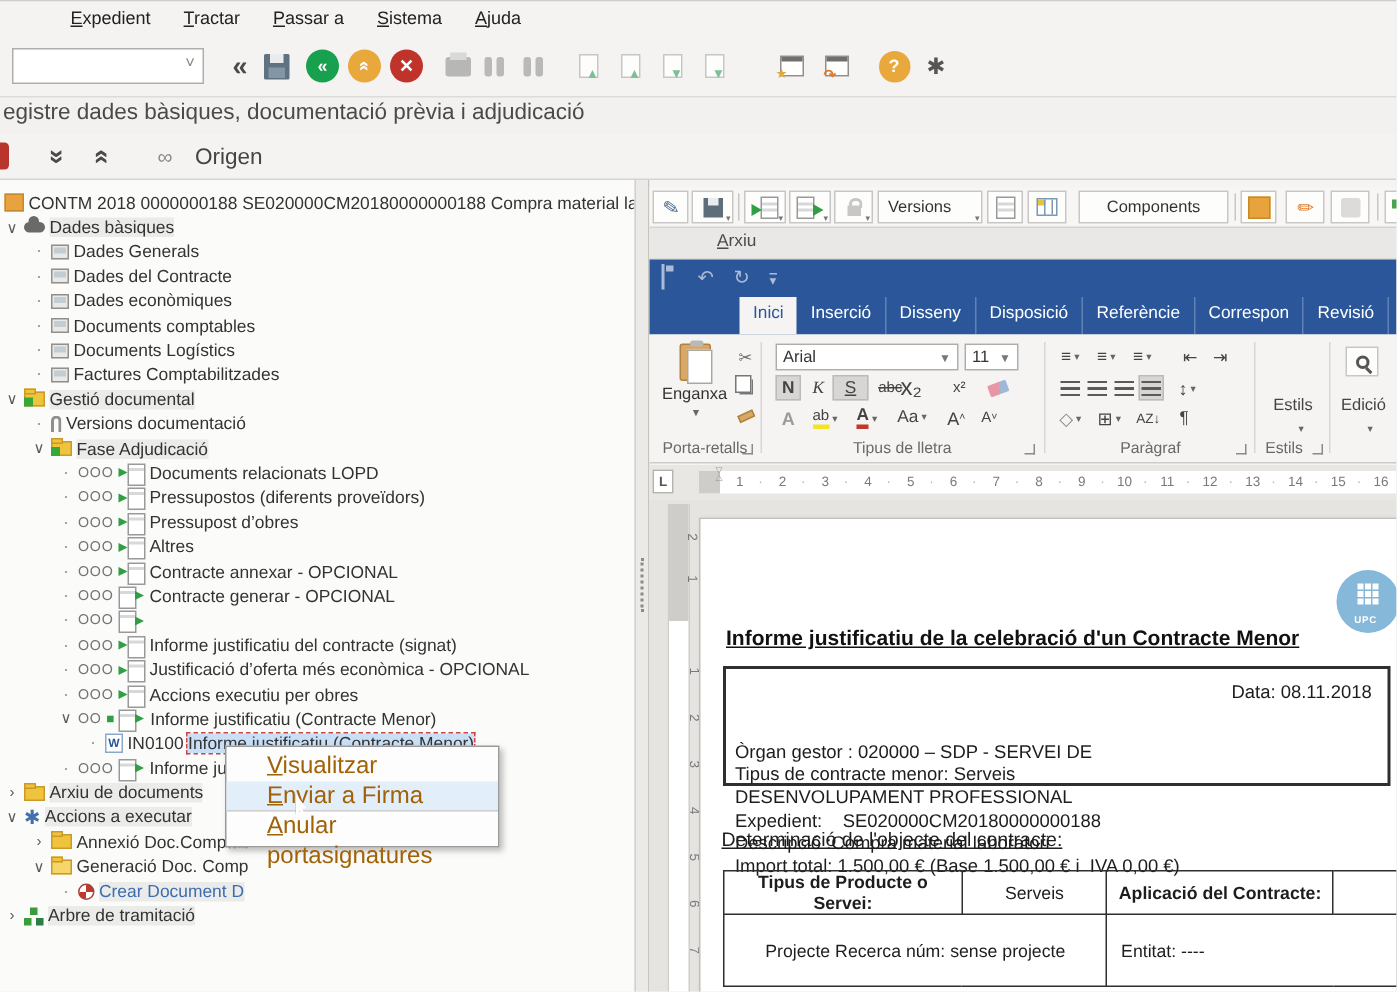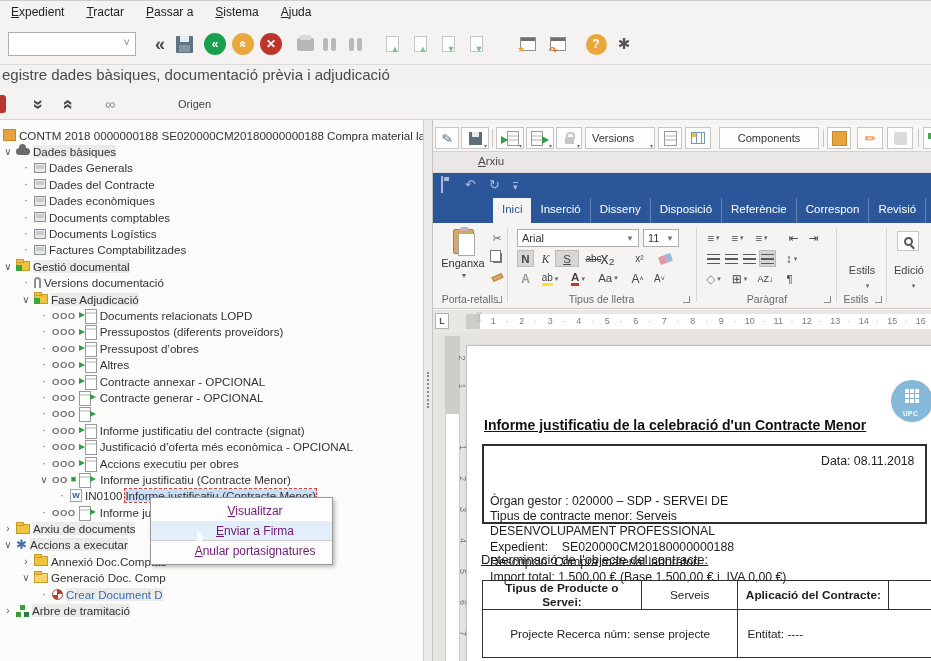--- a/index.html
+++ b/index.html
@@ -2,21 +2,21 @@
 <html><head>
 <meta charset="utf-8">
 <style>
   * { margin:0; padding:0; box-sizing:border-box; }
   html,body { width:931px; height:661px; overflow:hidden; }
   body { font-family:"Liberation Sans", sans-serif; background:#f2f1ef; position:relative; color:#333; }
   #app { position:absolute; inset:0; border-top:1px solid #cfcdca; }
   .fl::first-letter { text-decoration:underline; }
 
   
-  .menubar { position:absolute; left:0; top:0; width:100%; height:22px; background:#f4f3f1; display:flex; align-items:center; }
+  .menubar { position:absolute; left:0; top:0; width:100%; height:22px; background:#f4f3f1; display:flex; align-items:center;padding-left:36px; }
   .menubar span { display:block; padding:0 11px; font-size:12px; color:#222; cursor:default; }
 
   
   .tb1 { position:absolute; left:0; top:22px; width:100%; height:42px; background:#f4f3f1; border-bottom:1px solid #dddbd8; }
   .combo { position:absolute; left:8px; top:9px; width:128px; height:24px; background:#fff; border:1px solid #b0aeab; }
   .combo::after { content:"˅"; position:absolute; right:5px; top:3px; color:#888; font-size:11px; }
   .tico { position:absolute; top:9px; display:flex; align-items:center; justify-content:center; width:24px; height:24px; }
   .chev { font-size:18px; color:#4a4a4a; font-weight:bold; }
   .rot90 { display:inline-block; transform:rotate(90deg); }
   .floppy { width:17px; height:17px; background:#5f7282; position:relative; border-radius:1px; }
@@ -38,32 +38,32 @@
   .gears { font-size:15px; color:#555; }
 
   
   .heading { position:absolute; left:2px; top:65px; height:22px; font-size:15px; color:#4a4a4a; white-space:nowrap; }
 
   
   .tb2 { position:absolute; left:0; top:88px; width:100%; height:30px; background:#f4f3f1; }
   .redcut { position:absolute; left:-3px; top:6px; width:9px; height:18px; background:#b8342c; border-radius:0 3px 3px 0; }
   .t2i { position:absolute; top:3px; height:24px; display:flex; align-items:center; }
   .linkic { font-size:14px; color:#8a8a88; letter-spacing:-2px; }
-  .origen { font-size:11px; color:#444;margin-left:48px; }
+  .origen { font-size:15px; color:#444; }
 
   
   .content { position:absolute; left:0; top:118px; width:931px; height:543px; border-top:1px solid #d6d4d1; }
 
   
   .tree { position:absolute; left:0; top:0; width:423px; height:100%; background:#fbfbfa; overflow:hidden; padding-top:7px; }
   .trow { display:flex; align-items:center; gap:3px; height:16.4px; font-size:11.6px; color:#333; white-space:nowrap; cursor:default; }
   .i0 { padding-left:3px; } .i1 { padding-left:21px; } .i2 { padding-left:39px; } .i3 { padding-left:57px; }
   .texp { width:10px; text-align:center; color:#5a5a5a; font-size:10px; flex:none; }
   .texp:empty { display:none; }
-  .st-o { font-size:9.5px; font-weight:bold; color:#737373; letter-spacing:0.5px; flex:none; }
+  .st-o { font-size:9.5px; font-weight:normal; color:#737373; letter-spacing:0.5px; flex:none; }
   .st-sq { font-size:9px; color:#2fa042; flex:none; }
   .st-o:empty,.st-sq:empty,.tpre:empty { display:none; }
   .ticon { flex:none; position:relative; display:inline-block; }
   .tlabel.hl { background:#ebebe9; }
   .tlabel.blue { color:#3b6db0; }
   .tlabel.sel { background:#c9dff6; outline:1px dashed #cc4444; }
   .ic-root { width:13px; height:12px; background:#e8a33e; border:1px solid #c4882f; }
   .ic-cloud { width:14px; height:7px; background:#6a6a6a; border-radius:5px; }
   .ic-cloud::before { content:""; position:absolute; left:3px; top:-4px; width:7px; height:7px; border-radius:50%; background:#6a6a6a; }
   .ic-screen { width:12px; height:10px; background:#e9e9e7; border:1px solid #8f8f8d; }
@@ -185,21 +185,21 @@
   .ibox div { white-space:pre-wrap; }
   .idate { position:absolute; left:337px; top:8px; white-space:nowrap; }
   .dsection { position:absolute; left:14px; top:206px; font-size:13px; text-decoration:underline; color:#1d1d1d; }
   .dtable { position:absolute; left:15px; top:234px; border-collapse:collapse; font-size:11.8px; color:#1d1d1d; }
   .dtable td { border:1.5px solid #2f2f2f; text-align:center; padding:0 4px; }
   .dtable .b { font-weight:bold; }
   .dtable .lft { text-align:left; padding-left:9px; }
 
   
   .cmenu { position:absolute; left:150px; top:496px; width:183px; background:#fdfdfd; border:1px solid #9a9a9a; box-shadow:2px 2px 4px rgba(0,0,0,.25); padding:3px 0; z-index:50; }
-  .cmenu div { display:block; height:20px; line-height:20px; padding-left:27px; font-size:12px; color:#701a75; cursor:default;text-align:center; }
+  .cmenu div { display:block; height:20px; line-height:20px; padding-left:27px; font-size:16px; color:#a16207; cursor:default; }
   .cmenu .hover { background:#e3eefb; }
   .cmenu .sep { border-bottom:1px solid #cfcfcf; }
 
   
   .cursor { position:absolute; left:197px; top:528px; width:12px; height:18px; z-index:60; background:#fff; filter:drop-shadow(0 0 1px #000) drop-shadow(0 0 .5px #000); clip-path:polygon(0 0,0 78%,24% 62%,40% 100%,55% 93%,38% 56%,62% 56%); }
 </style>
 </head>
 <body>
 
 <div id="app">

